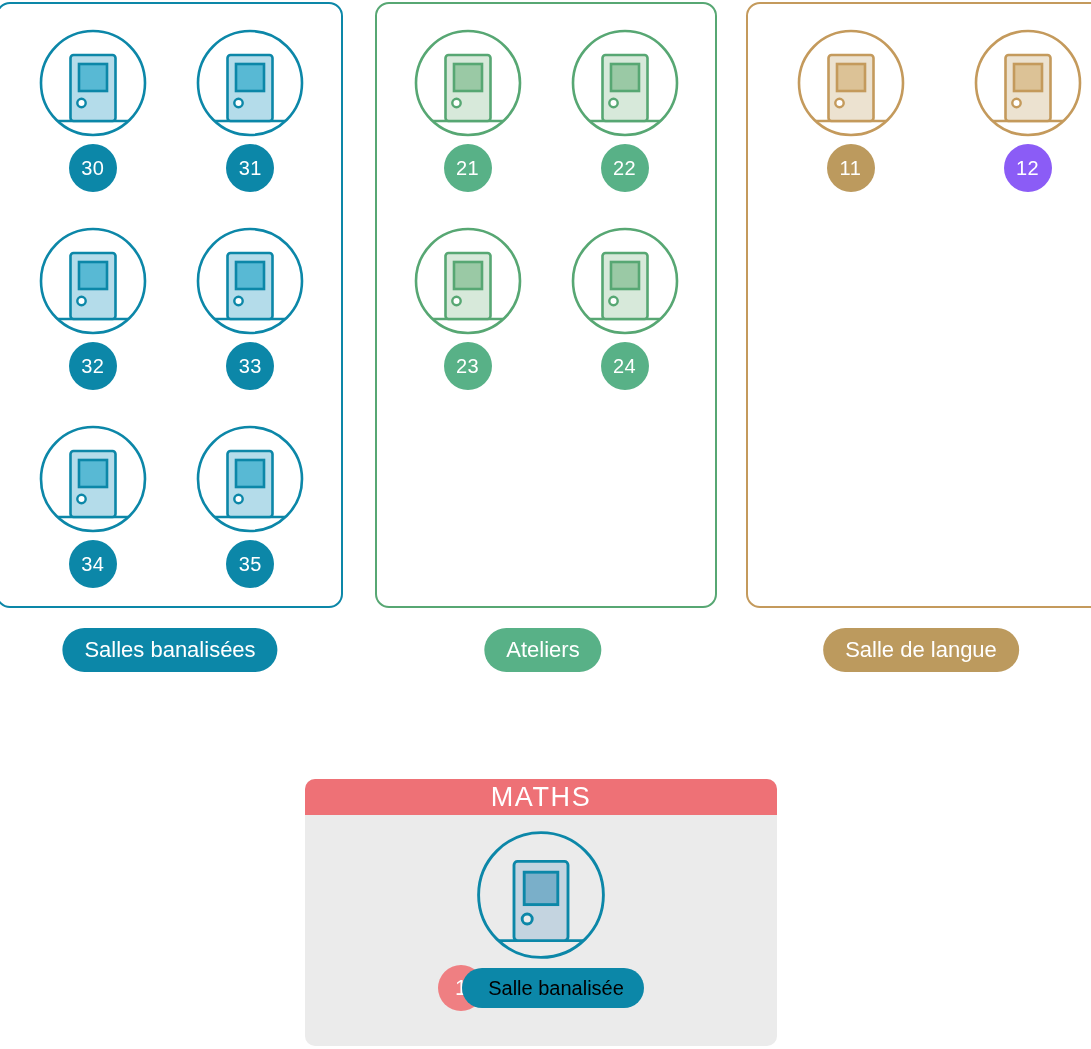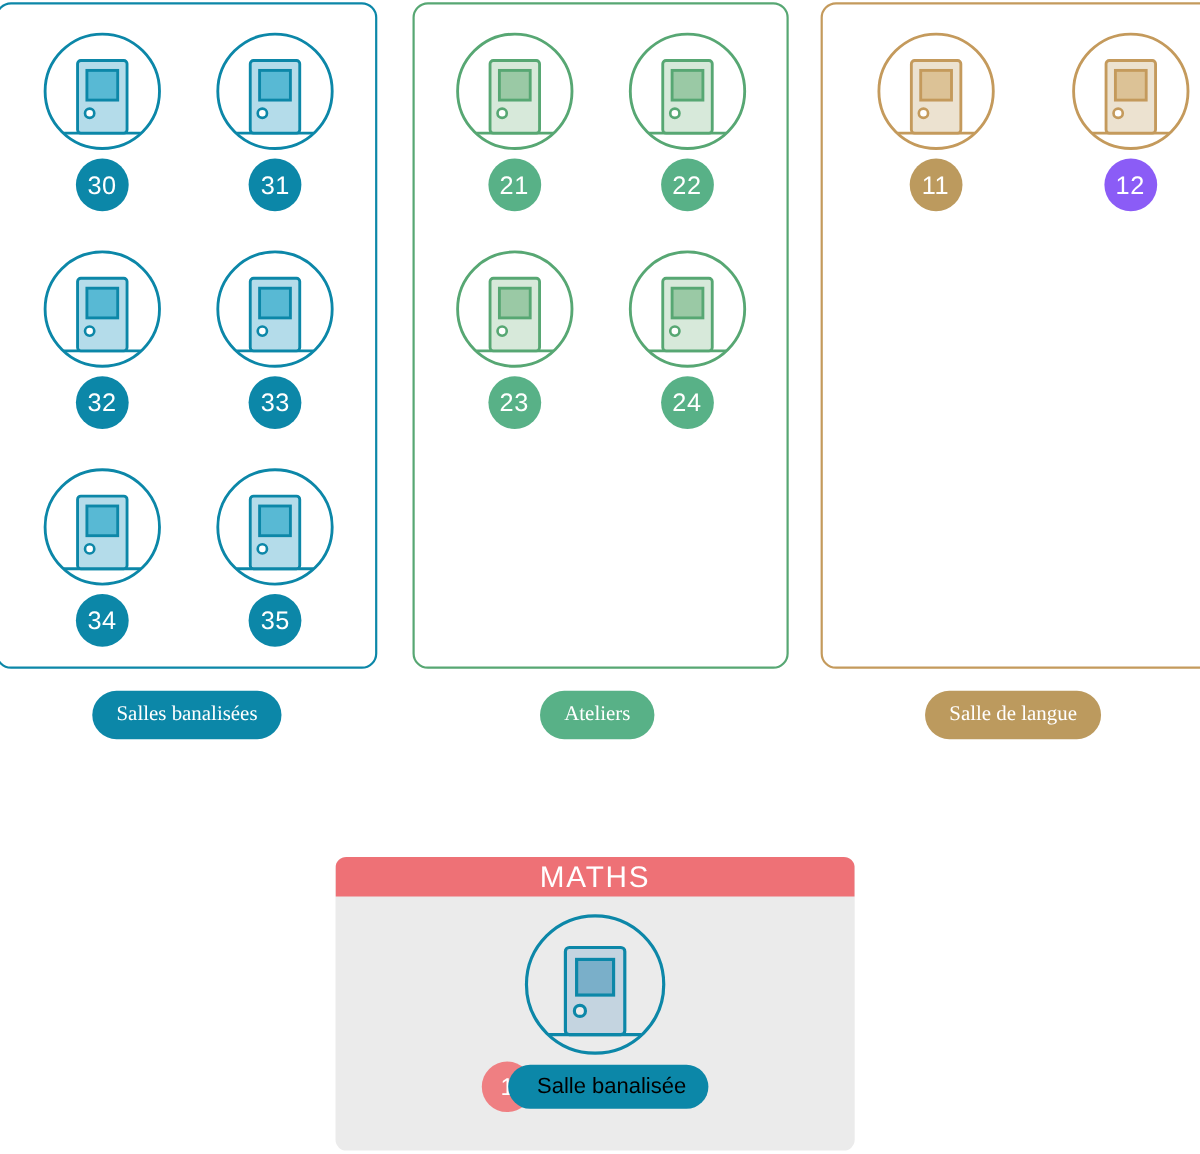--- a/index.html
+++ b/index.html
@@ -36,38 +36,37 @@
   }
   .door-wrap{
     position:relative;
     width:110px;height:110px;
   }
   .door-wrap svg{display:block;width:110px;height:110px;}
   .badge{
     width:48px;height:48px;border-radius:50%;
     display:flex;align-items:center;justify-content:center;
     color:#ffffff;
-    font-size:23px;
+    font-size:20px;
     letter-spacing:.5px;
     margin-top:6px;
   }
 
   
   .pill{
     position:absolute;
     height:44px;
     border-radius:22px;
     display:flex;align-items:center;justify-content:flex-start;
     color:#ffffff;
-    font-size:19px;
+    font-size:22px;
     padding:0 22px;
     box-sizing:border-box;
     white-space:nowrap;
     transform:translateX(-50%);
-    font-family:Liberation Serif, serif;
   }
 
   
   .subject-card{
     position:absolute;
     border-radius:10px;
     overflow:hidden;
     background:#ebebeb;
     box-sizing:border-box;
   }

